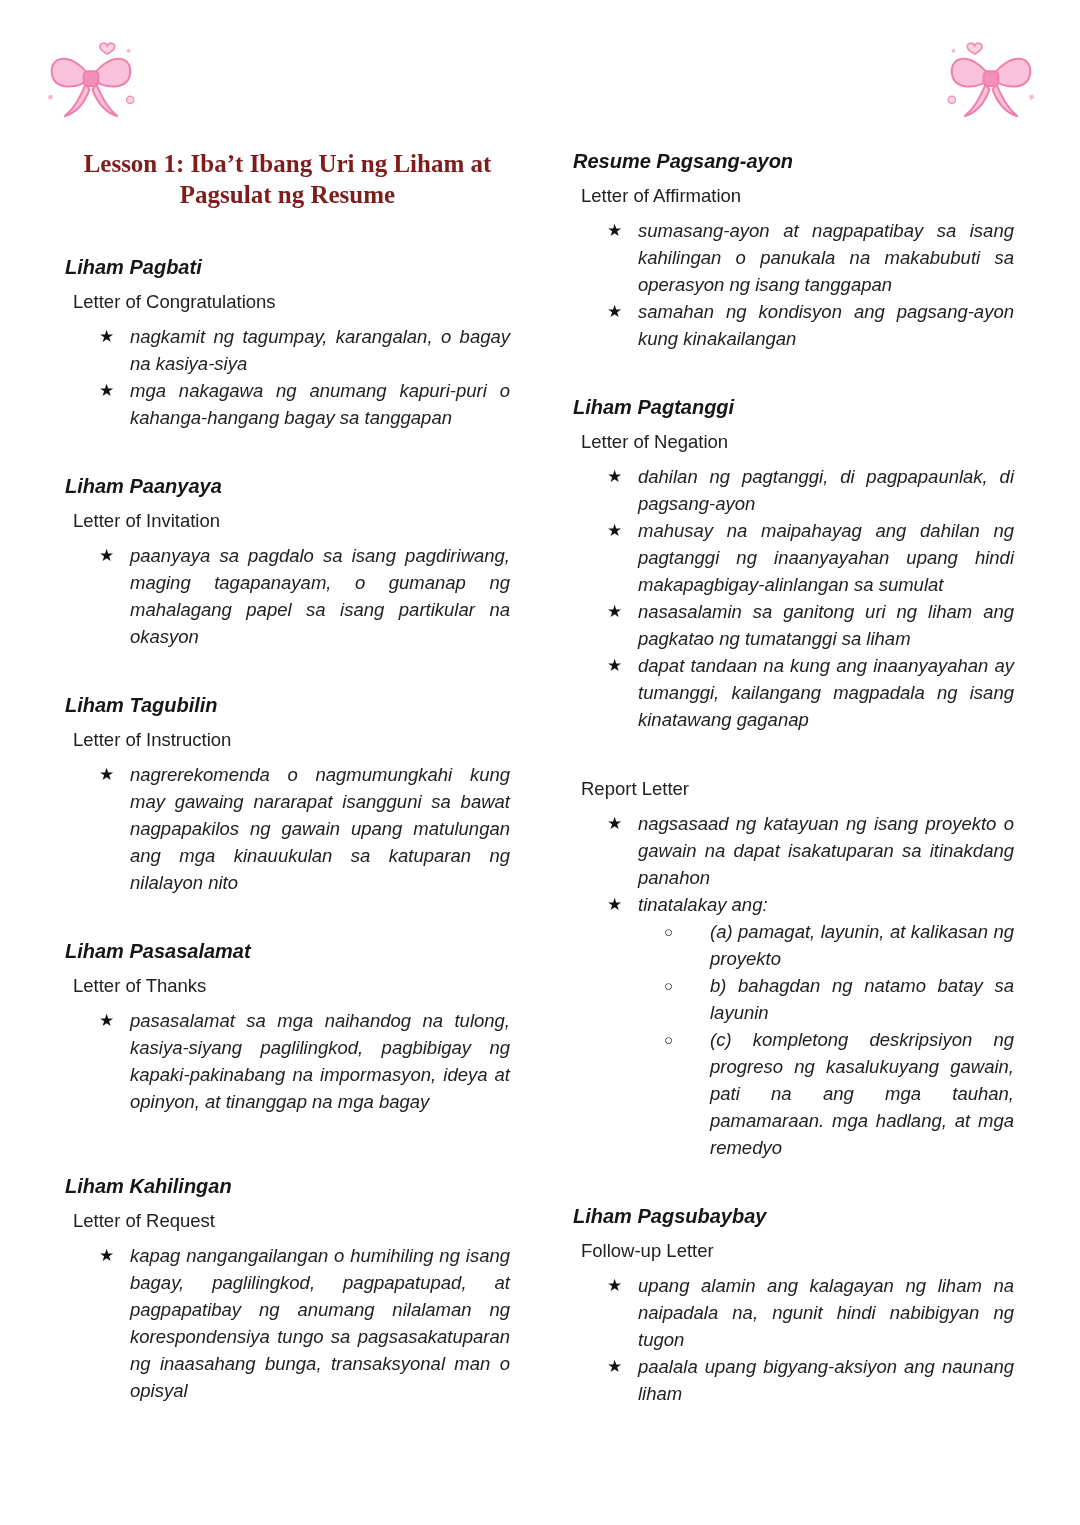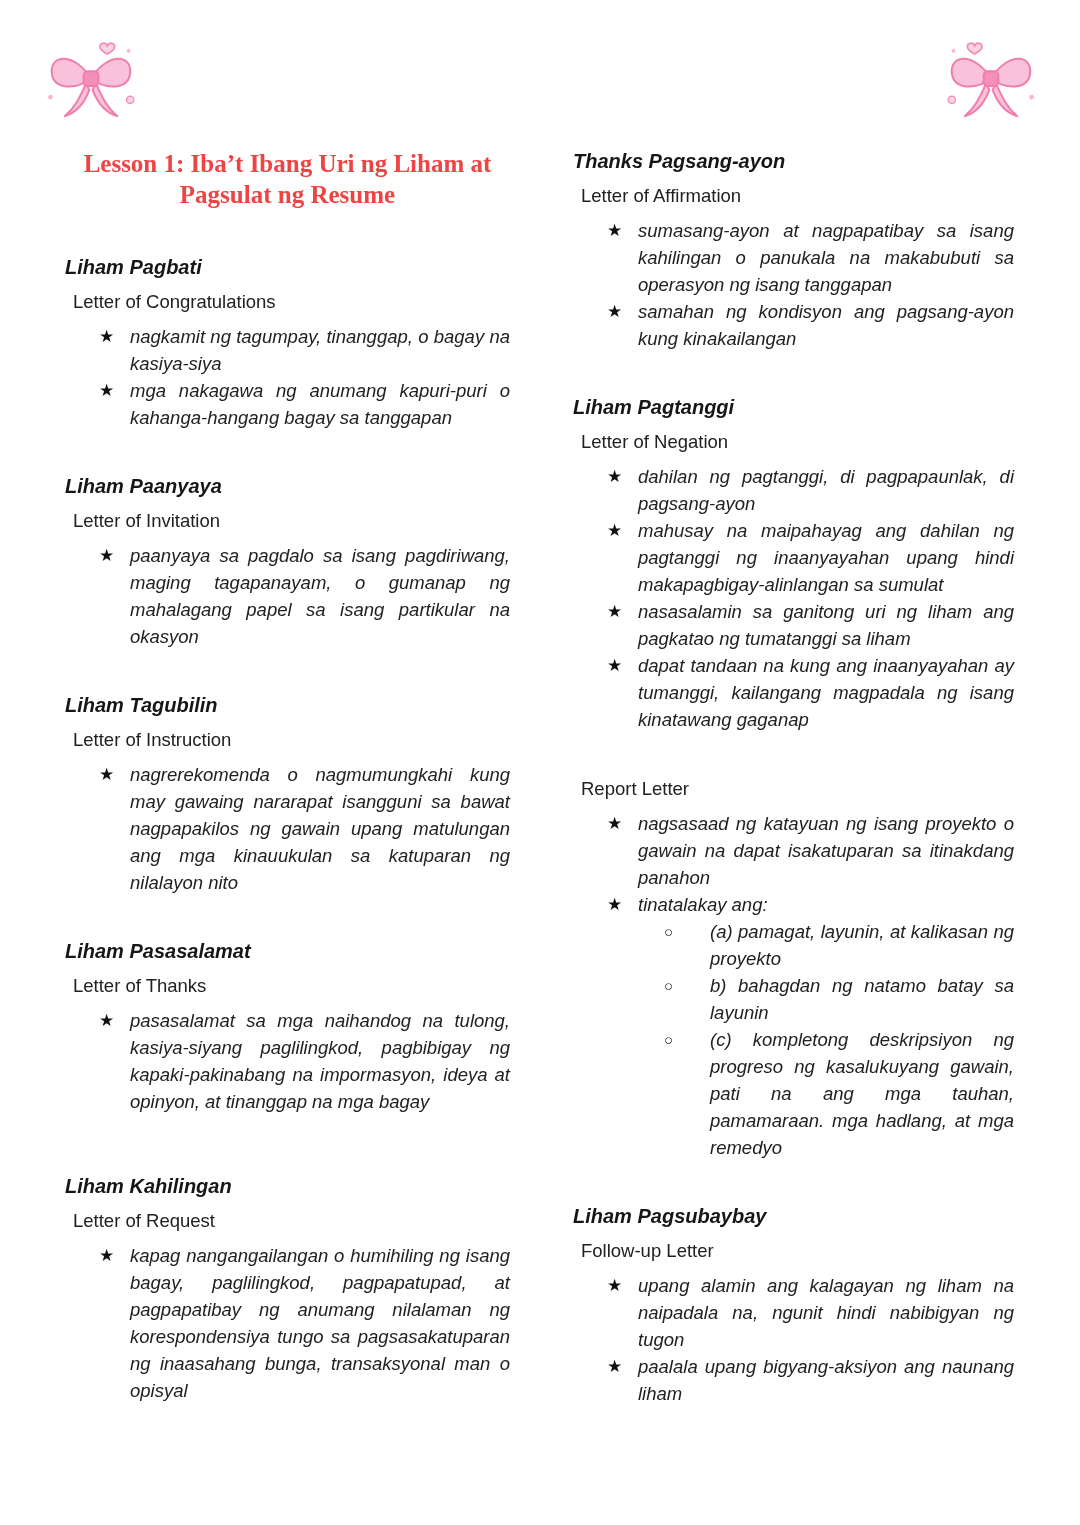--- a/index.html
+++ b/index.html
@@ -17,21 +17,21 @@
   .columns{
     position:absolute;top:148px;left:65px;
     display:flex;gap:63px;
   }
   .col{width:445px;}
   .col.right{width:441px;}
   .doc-title{
     font-family:"Liberation Serif", serif;
     font-weight:bold;
     font-size:25px;line-height:31px;
-    color:#ef4444;
+    color:#7f1d1d;
     text-align:center;
     margin:0 0 44px 0;
   }
   .sec{margin-bottom:42px;}
   .sec.gap-lg{margin-bottom:58px;}
   .sec h2{
     font-size:20px;line-height:26px;
     font-weight:bold;font-style:italic;
     color:#161616;
     margin:0 0 7px 0;
@@ -98,21 +98,21 @@
         <span>Lesson 1: Iba’t Ibang Uri ng Liham at</span><br>
         <span>Pagsulat ng Resume</span>
       </h1>
 
       <section class="sec">
         <h2>Liham Pagbati</h2>
         <p class="sub">Letter of Congratulations</p>
         <ul class="stars">
           <li>
             <span class="marker">★</span>
-            <div class="btext">nagkamit ng tagumpay, tinanggap, o bagay na kasiya-siya</div>
+            <div class="btext">nagkamit ng tagumpay, karangalan, o bagay na kasiya-siya</div>
           </li>
           <li>
             <span class="marker">★</span>
             <div class="btext">mga nakagawa ng anumang kapuri-puri o kahanga-hangang bagay sa tanggapan</div>
           </li>
         </ul>
       </section>
 
       <section class="sec">
         <h2>Liham Paanyaya</h2>
@@ -156,21 +156,21 @@
             <div class="btext">kapag nangangailangan o humihiling ng isang bagay, paglilingkod, pagpapatupad, at pagpapatibay ng anumang nilalaman ng korespondensiya tungo sa pagsasakatuparan ng inaasahang bunga, transaksyonal man o opisyal</div>
           </li>
         </ul>
       </section>
 
     </div>
 
     <div class="col right">
 
       <section class="sec">
-        <h2>Thanks Pagsang-ayon</h2>
+        <h2>Resume Pagsang-ayon</h2>
         <p class="sub">Letter of Affirmation</p>
         <ul class="stars">
           <li>
             <span class="marker">★</span>
             <div class="btext">sumasang-ayon at nagpapatibay sa isang kahilingan o panukala na makabubuti sa operasyon ng isang tanggapan</div>
           </li>
           <li>
             <span class="marker">★</span>
             <div class="btext">samahan ng kondisyon ang pagsang-ayon kung kinakailangan</div>
           </li>

